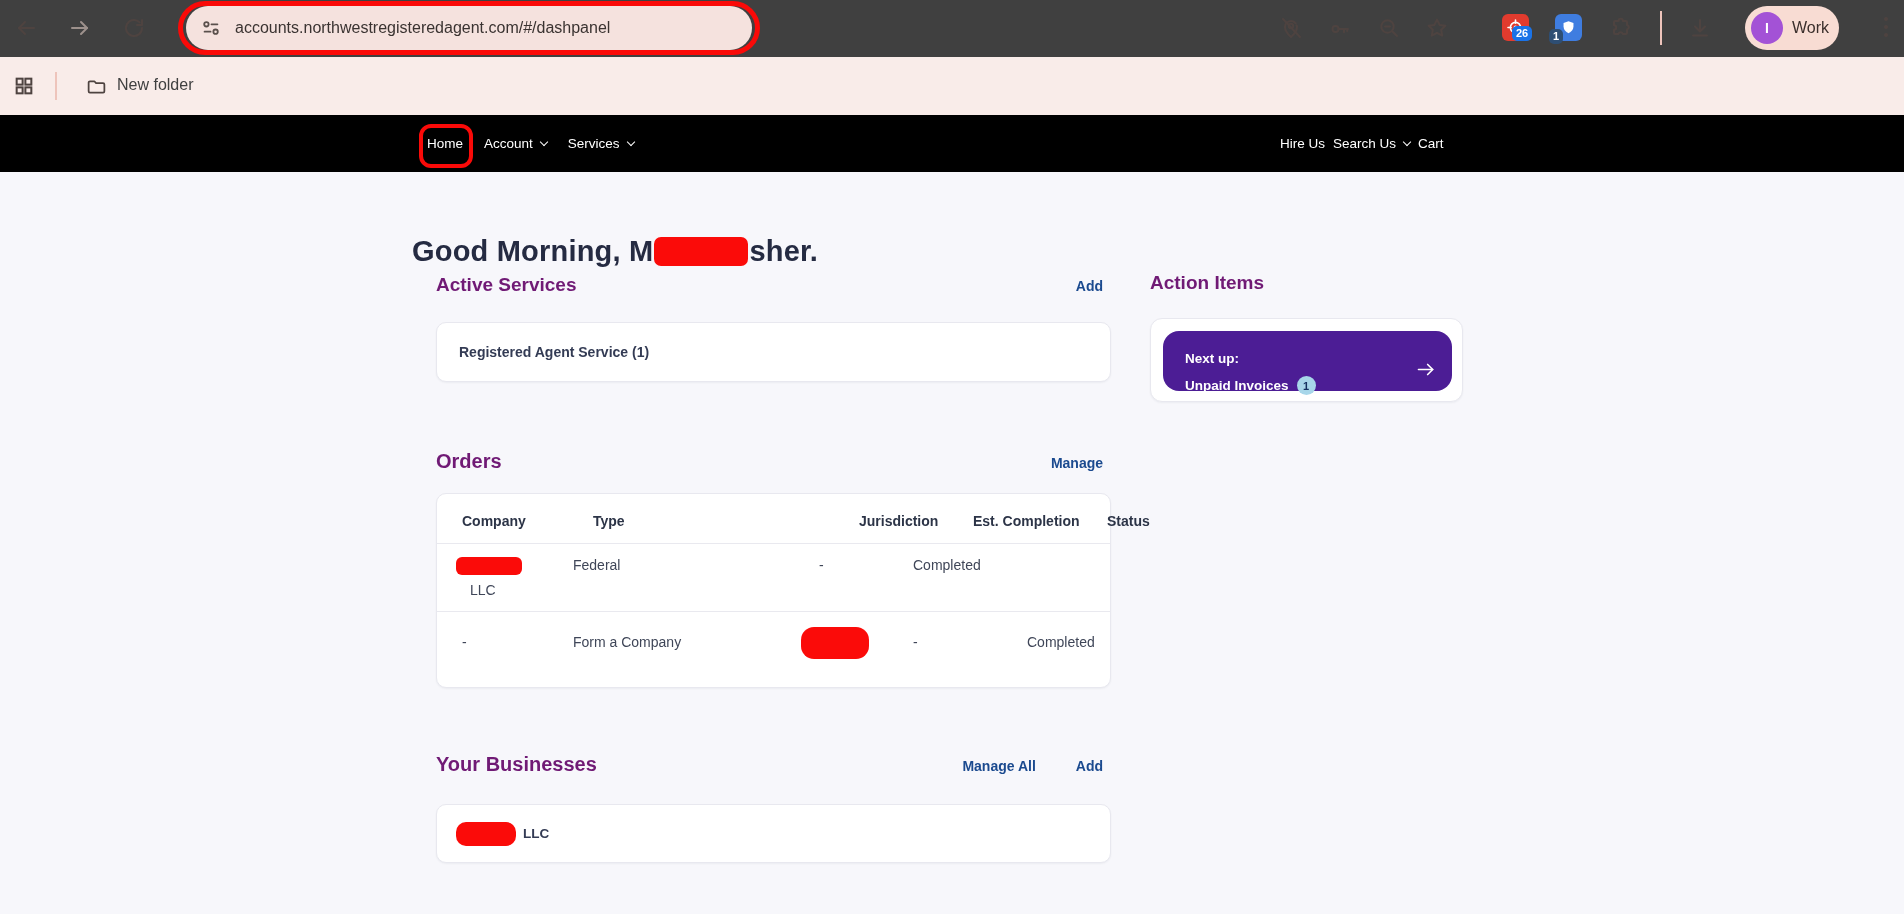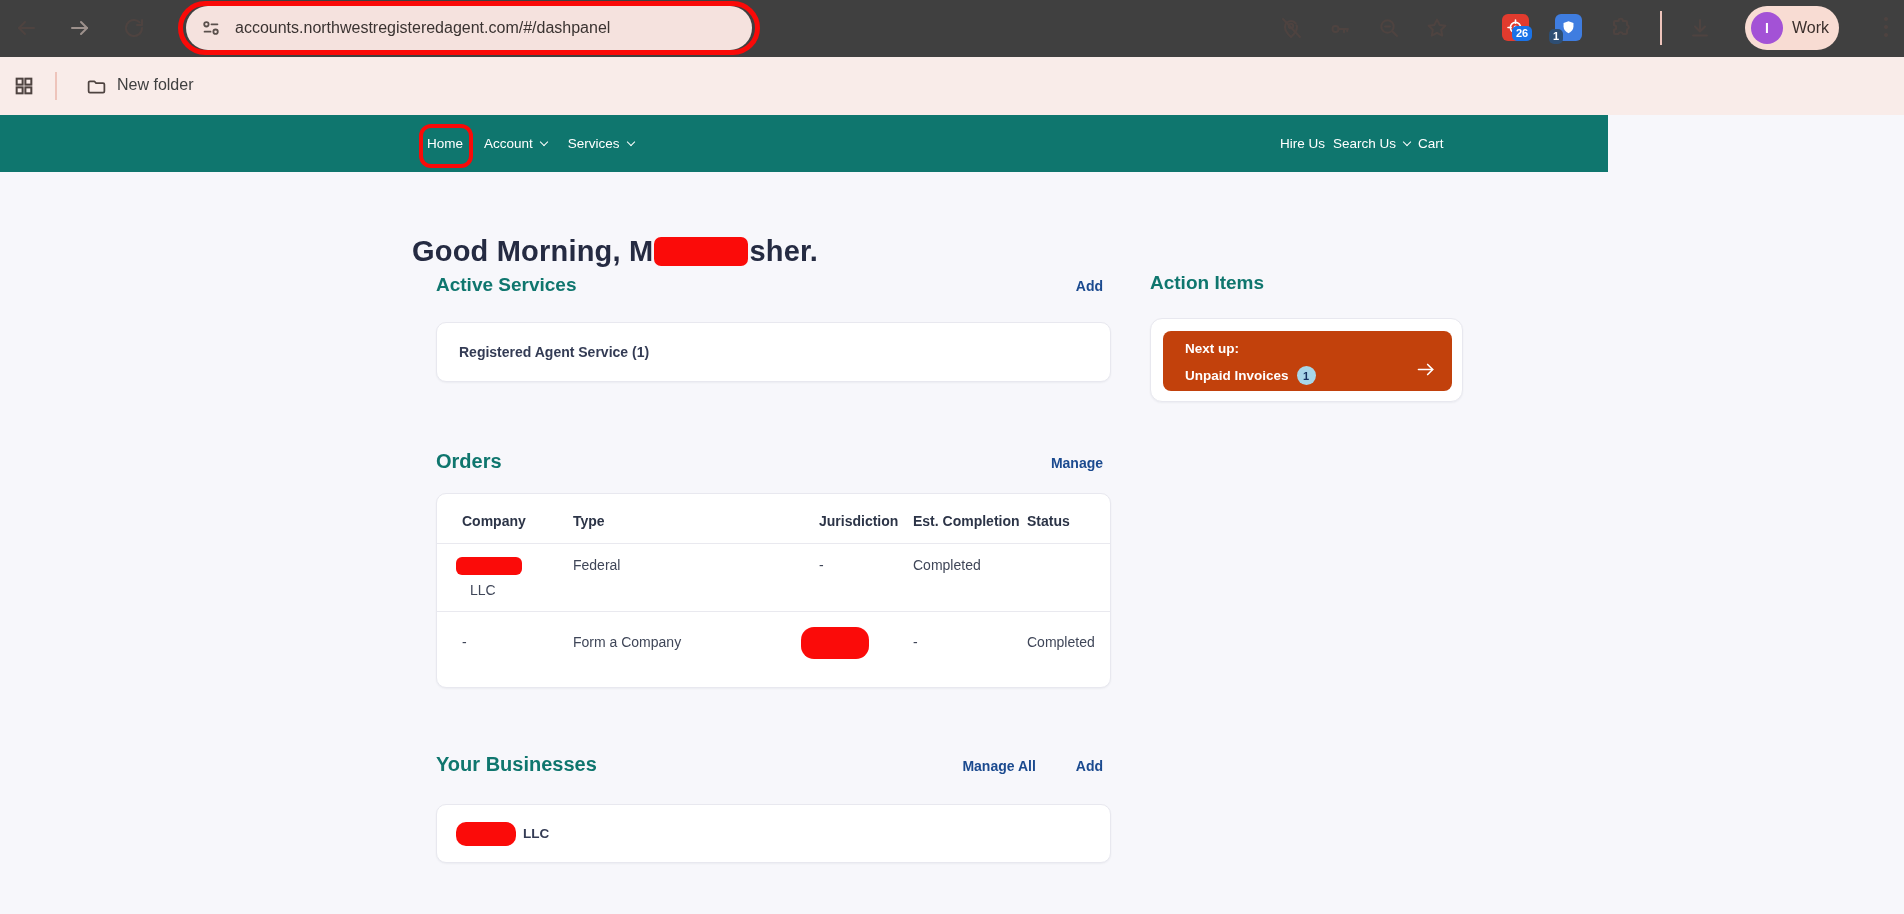--- a/index.html
+++ b/index.html
@@ -26,59 +26,59 @@
                   background:#f8dcd3; display:flex; align-items:center; cursor:pointer; }
   .avatar { width:32px; height:32px; border-radius:50%; background:#a352d6; color:#fff; font-size:14px;
             font-weight:bold; display:flex; align-items:center; justify-content:center; margin-left:6px; }
   .profile-name { margin-left:9px; font-size:16px; color:#3b2f2c; }
   .dots { position:absolute; left:1884px; top:17px; display:flex; flex-direction:column; gap:4px; cursor:pointer; }
   .dots i { width:4px; height:4px; border-radius:50%; background:#4e4340; }
   .bm-sep { position:absolute; left:55px; top:15px; width:2px; height:28px; background:#eec4bb; }
   .bm-label { position:absolute; left:117px; top:19px; font-size:16px; color:#404040; }
 
   
-  .sitenav { position:absolute; left:0; top:115px; width:1608px; height:57px; background:#0f766e; }
+  .sitenav { position:absolute; left:0; top:115px; width:1904px; height:57px; background:#000000; }
   .navgroup { position:absolute; top:0; height:57px; display:flex; align-items:center; }
   .navitem { color:#fff; font-size:13.5px; font-weight:500; cursor:pointer; display:flex; align-items:center; white-space:nowrap; }
   .chev { display:inline-block; width:6px; height:6px; border-right:1.5px solid #fff; border-bottom:1.5px solid #fff;
           transform:rotate(45deg); margin-left:8px; margin-top:-3px; }
   .navsearch { position:absolute; left:713px; top:131px; width:476px; height:28px; border-radius:4px;
                background:#24466f; display:flex; align-items:center; padding:0 10px; }
   .navsearch input { background:transparent; border:none; outline:none; color:#fff; font-size:13px;
                      font-family:"Liberation Sans",sans-serif; margin-left:8px; width:100%; }
   .navsearch input::placeholder { color:#f0f3f9; opacity:1; }
 
   
   .content { position:absolute; left:0; top:172px; width:1904px; height:742px; background:#f7f7fb; }
   h1.greet { position:absolute; left:412px; top:47px; font-size:29px; font-weight:600; color:#252b42;
              letter-spacing:.2px; display:flex; align-items:center;margin-top:16px; }
   .sec-head { position:absolute; left:436px; width:675px; display:flex; justify-content:space-between;
               align-items:baseline; }
-  .sec-title { font-size:19px; font-weight:600; color:#0f766e; }
+  .sec-title { font-size:19px; font-weight:600; color:#701a75; }
   .sec-title-lg { font-size:20px; }
   .blue-link { font-size:14px; font-weight:700; color:#1b4a8f; cursor:pointer; }
   .links { display:flex; gap:40px; padding-right:8px; }
   .card { position:absolute; background:#fff; border:1px solid #e8e8ef; border-radius:10px;
           box-shadow:0 1px 2px rgba(20,30,60,.05); }
   .svc-card { left:436px; top:150px; width:675px; height:60px; display:flex; align-items:center;
               padding-left:22px; cursor:pointer; }
   .svc-card span { font-size:14px; font-weight:600; color:#333b54; }
   .ai-title { position:absolute; left:1150px; top:100px; }
   .ai-card { left:1150px; top:146px; width:313px; height:84px; border-radius:12px; }
-  .ai-btn { position:absolute; left:12px; top:12px; width:289px; height:60px; border-radius:8px;
-            background:#c2410c; color:#fff; padding:10px 18px 0 22px; cursor:pointer; }
+  .ai-btn { position:absolute; left:12px; top:12px; width:289px; height:60px; border-radius:16px;
+            background:#4c1d95; color:#fff; padding:20px 18px 0 22px; cursor:pointer; }
   .ai-btn .l1 { font-size:13.5px; font-weight:700; }
   .ai-btn .l2 { margin-top:10px; font-size:13.5px; font-weight:700; display:flex; align-items:center; }
   .ai-badge { margin-left:8px; width:19px; height:19px; border-radius:50%; background:#a7d6e9; color:#15315f;
               font-size:11px; font-weight:700; display:flex; align-items:center; justify-content:center; }
   .ai-arrow { position:absolute; right:16px; top:31px; width:20px; height:16px; color:#fff; }
 
   .orders-card { left:436px; top:321px; width:675px; height:195px; }
   .ogrid { display:grid; grid-template-columns:111px 246px 94px 114px 1fr; padding-left:25px; }
-  .ohead { padding-top:19px; padding-bottom:14px; border-bottom:1px solid #e9e9ef; margin:0 0px; }
+  .ohead { padding-top:19px; padding-bottom:14px; border-bottom:1px solid #e9e9ef; margin:0 0px;gap:20px; }
   .ohead span { font-size:14px; font-weight:700; color:#2c3447; }
   .orow { font-size:14px; color:#3f4658; }
   .orow1 { padding-top:13px; padding-bottom:13px; border-bottom:1px solid #e9e9ef; }
   .orow2 { padding-top:22px; }
   .type-wrap { display:inline-block; width:215px; line-height:21px; }
 
   .biz-card { left:436px; top:632px; width:675px; height:59px; display:flex; align-items:center;
               padding-left:19px; cursor:pointer; }
   .biz-card .nm { margin-left:7px; font-size:13.5px; font-weight:600; color:#333b54; }
 

